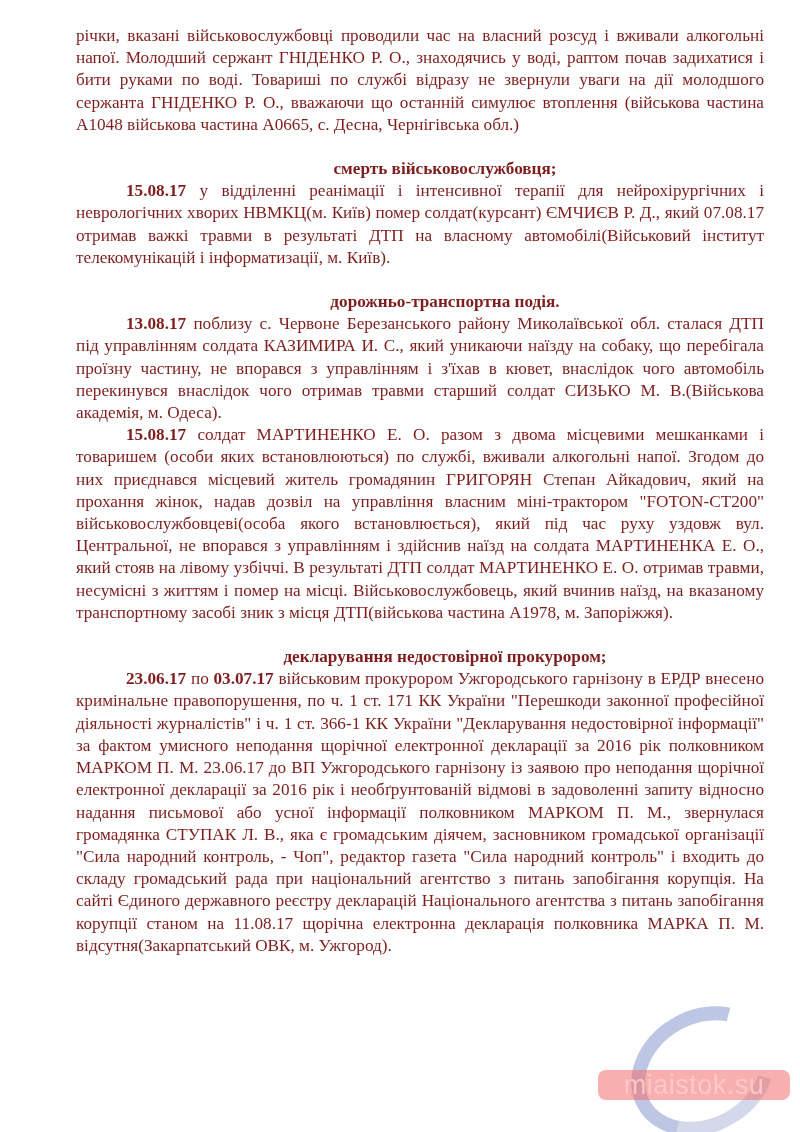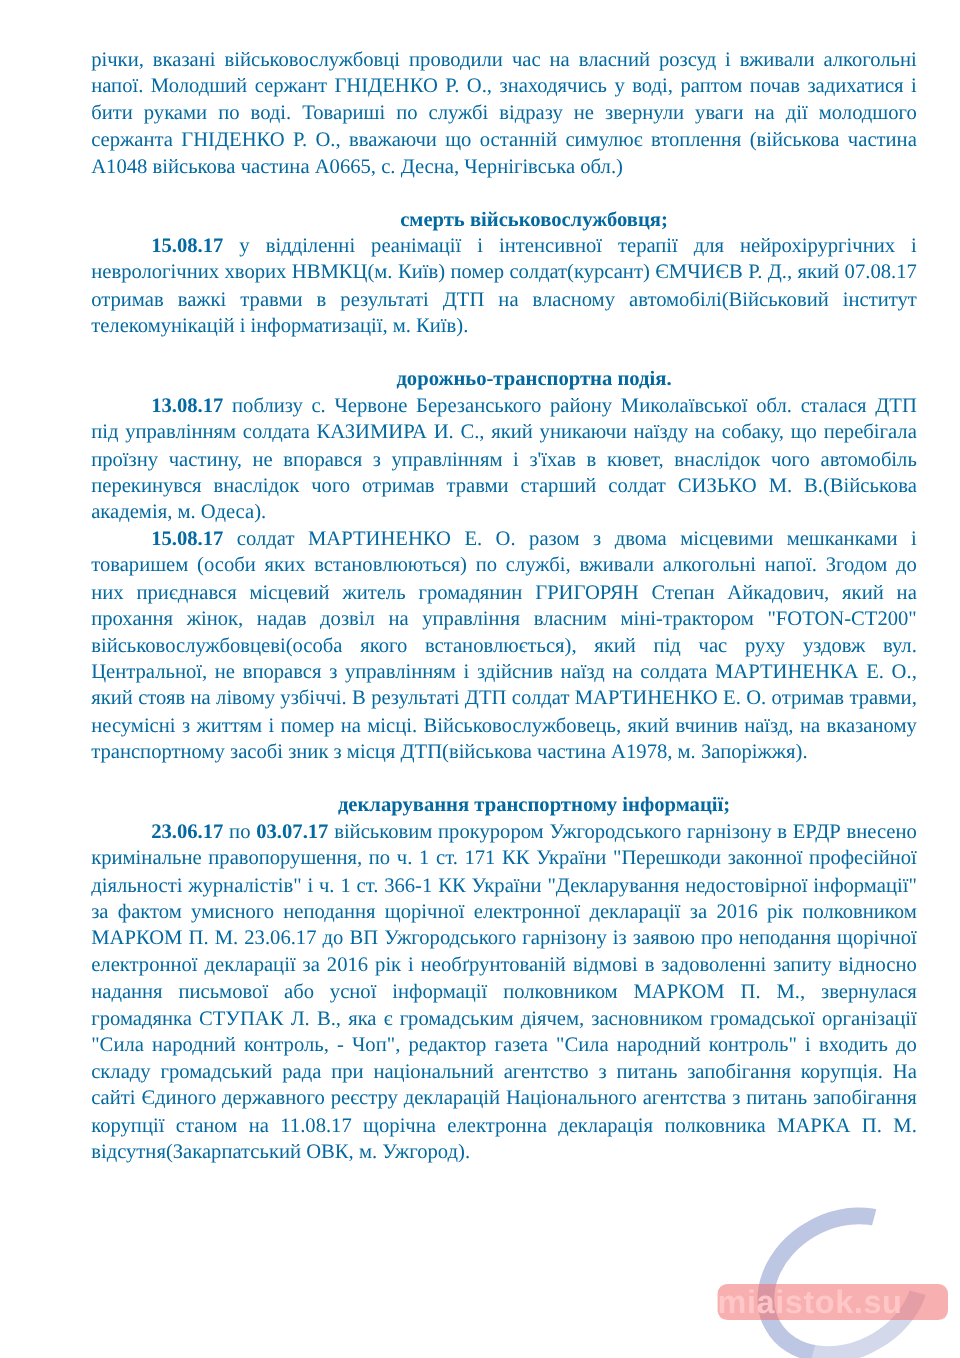--- a/index.html
+++ b/index.html
@@ -9,26 +9,26 @@
     }
     body {
       width: 800px;
       height: 1132px;
       position: relative;
       overflow: hidden;
     }
     .page {
       position: absolute;
       left: 76px;
-      top: 39px;
+      top: 25px;
       width: 688px;
       font-family: "Liberation Serif", serif;
       font-size: 17.2px;
       line-height: 22.2px;
-      color: #0369a1;
+      color: #7f1d1d;
       text-align: justify;
     }
     .para {
       margin: 0;
       text-indent: 0;
     }
     .para.indent {
       text-indent: 50px;
     }
     .heading {
@@ -67,23 +67,24 @@
     .wm-label {
       position: absolute;
       left: 0;
       top: 60px;
       width: 192px;
       height: 30px;
       border-radius: 8px;
       background: rgba(240, 110, 110, 0.55);
       color: rgba(255, 200, 200, 0.95);
       font-family: "Liberation Sans", sans-serif;
-      font-weight: bold;
+      font-weight: normal;
       font-size: 27px;
       line-height: 30px;
+      text-align: center;
       letter-spacing: 0.5px;
     }
   </style>
 </head>
 <body>
 
 <div class="page">
   <p class="para">річки, вказані військовослужбовці проводили час на власний розсуд і вживали алкогольні напої. Молодший сержант ГНІДЕНКО Р. О., знаходячись у воді, раптом почав задихатися і бити руками по воді. Товариші по службі відразу не звернули уваги на дії молодшого сержанта ГНІДЕНКО Р. О., вважаючи що останній симулює втоплення (військова частина А1048 військова частина А0665, с. Десна, Чернігівська обл.)</p>
 
   <div class="gap"></div>
@@ -97,21 +98,21 @@
 
   <section>
     <p class="heading">дорожньо-транспортна подія.</p>
     <p class="para indent"><span class="date">13.08.17</span><span> поблизу с. Червоне Березанського району Миколаївської обл. сталася ДТП під управлінням солдата КАЗИМИРА И. С., який уникаючи наїзду на собаку, що перебігала проїзну частину, не впорався з управлінням і з'їхав в кювет, внаслідок чого автомобіль перекинувся внаслідок чого отримав травми старший солдат СИЗЬКО М. В.(Військова академія, м. Одеса).</span></p>
     <p class="para indent"><span class="date">15.08.17</span><span> солдат МАРТИНЕНКО Е. О. разом з двома місцевими мешканками і товаришем (особи яких встановлюються) по службі, вживали алкогольні напої. Згодом до них приєднався місцевий житель громадянин ГРИГОРЯН Степан Айкадович, який на прохання жінок, надав дозвіл на управління власним міні-трактором "FOTON-CT200" військовослужбовцеві(особа якого встановлюється), який під час руху уздовж вул. Центральної, не впорався з управлінням і здійснив наїзд на солдата МАРТИНЕНКА Е. О., який стояв на лівому узбіччі. В результаті ДТП солдат МАРТИНЕНКО Е. О. отримав травми, несумісні з життям і помер на місці. Військовослужбовець, який вчинив наїзд, на вказаному транспортному засобі зник з місця ДТП(військова частина А1978, м. Запоріжжя).</span></p>
   </section>
 
   <div class="gap"></div>
 
   <section>
-    <p class="heading">декларування транспортному інформації;</p>
+    <p class="heading">декларування недостовірної прокурором;</p>
     <p class="para indent"><span class="date">23.06.17</span><span> по </span><span class="date">03.07.17</span><span> військовим прокурором Ужгородського гарнізону в ЕРДР внесено кримінальне правопорушення, по ч. 1 ст. 171 КК України "Перешкоди законної професійної діяльності журналістів" і ч. 1 ст. 366-1 КК України "Декларування недостовірної інформації" за фактом умисного неподання щорічної електронної декларації за 2016 рік полковником МАРКОМ П. М. 23.06.17 до ВП Ужгородського гарнізону із заявою про неподання щорічної електронної декларації за 2016 рік і необґрунтованій відмові в задоволенні запиту відносно надання письмової або усної інформації полковником МАРКОМ П. М., звернулася громадянка СТУПАК Л. В., яка є громадським діячем, засновником громадської організації "Сила народний контроль, - Чоп", редактор газета "Сила народний контроль" і входить до складу громадський рада при національний агентство з питань запобігання корупція. На сайті Єдиного державного реєстру декларацій Національного агентства з питань запобігання корупції станом на 11.08.17 щорічна електронна декларація полковника МАРКА П. М. відсутня(Закарпатський ОВК, м. Ужгород).</span></p>
   </section>
 </div>
 
 <div class="watermark">
   <div class="wm-swirl"></div>
   <div class="wm-label">miaistok.su</div>
 </div>
 
 </body></html>

